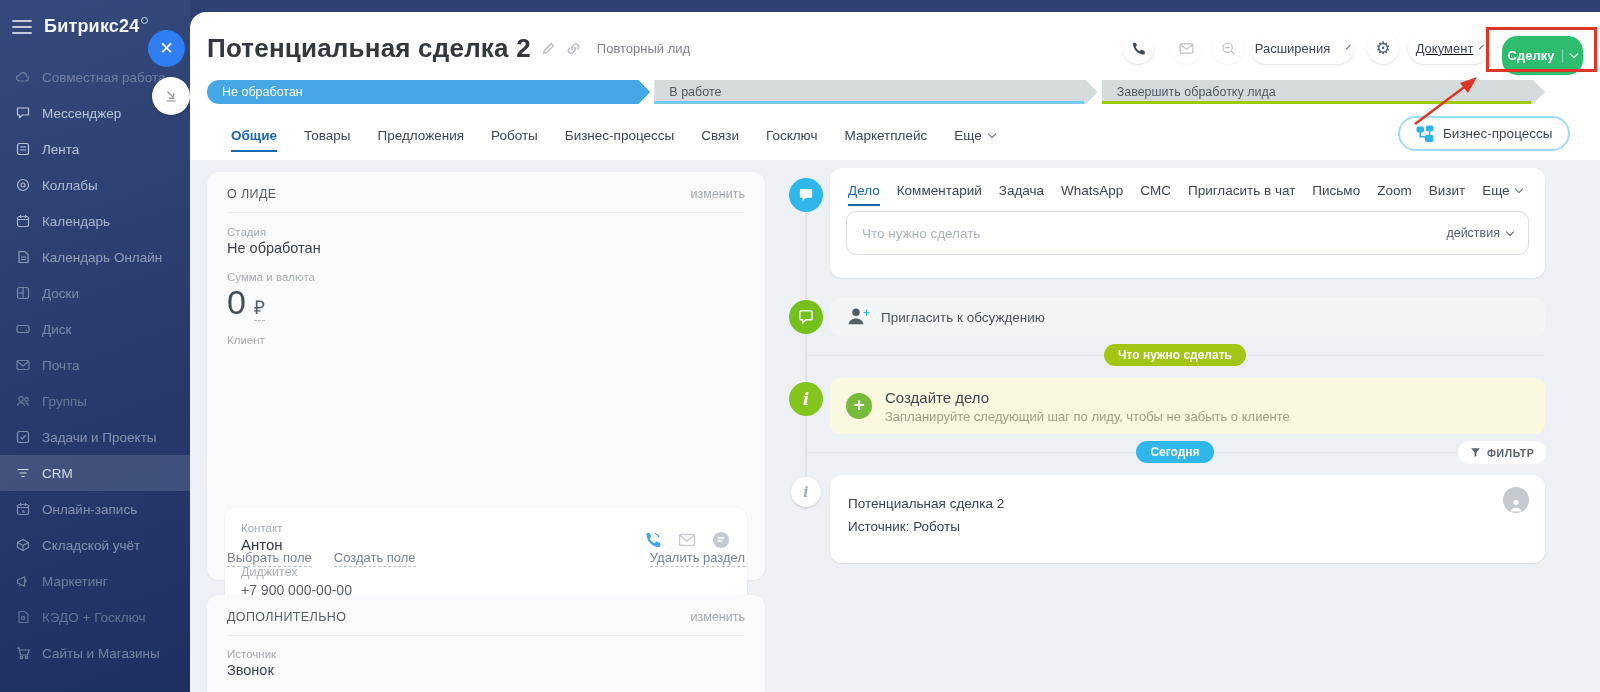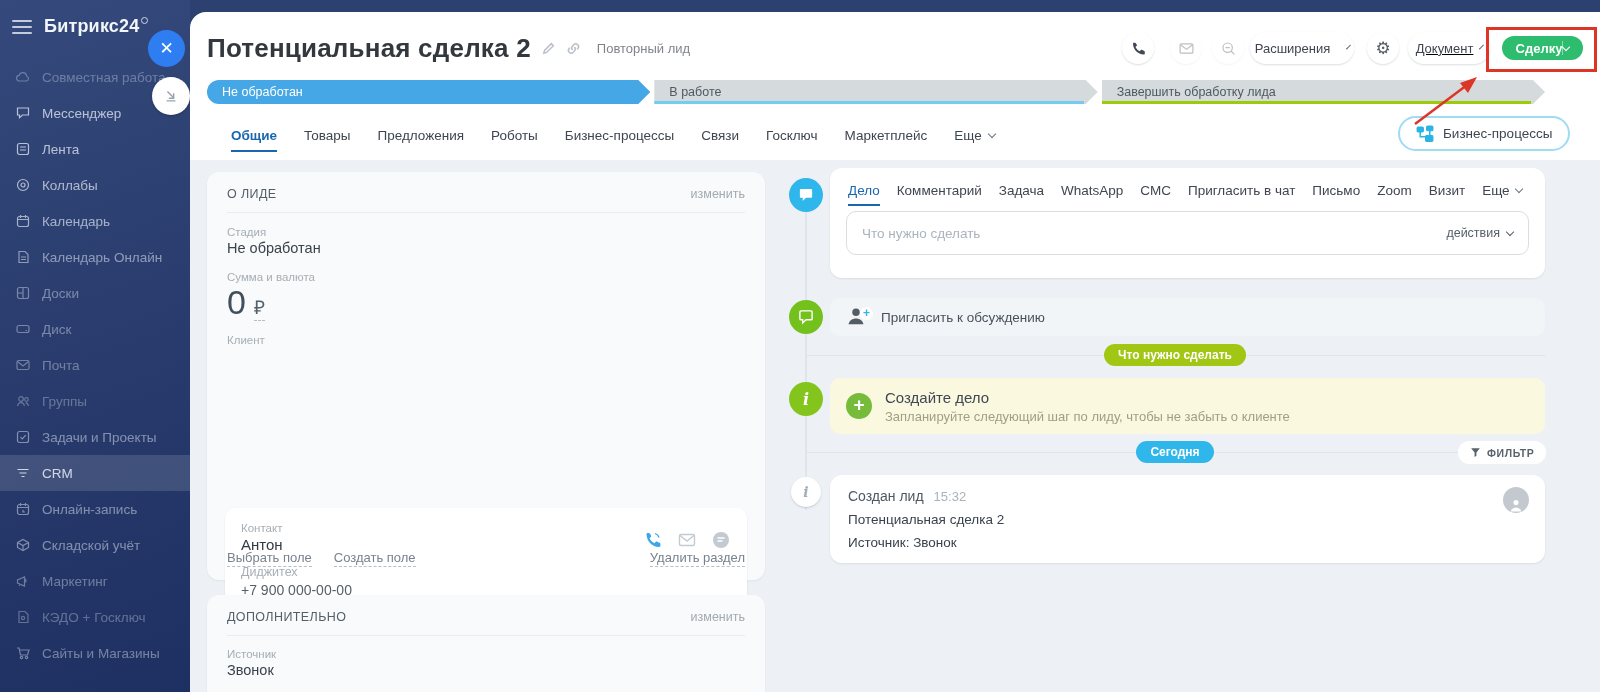--- a/index.html
+++ b/index.html
@@ -48,22 +48,22 @@
   .hbtn { position:absolute; top:20px; height:32px; background:#fff; border-radius:16px;
     box-shadow:0 1px 2px rgba(60,70,85,.18); display:flex; align-items:center; justify-content:center; cursor:pointer; }
   .hbtn svg { width:17px; height:17px; }
   .circle32 { width:32px; }
   .faded { opacity:.35; }
   .pill-label { font-size:13px; color:#3f4650; }
   .pill-div { width:1px; height:16px; background:#e2e6ea; margin:0 9px; }
   .chev { width:6px; height:6px; border-right:1.6px solid currentColor; border-bottom:1.6px solid currentColor;
     transform:rotate(45deg); display:inline-block; margin-top:-3px; }
   .gear { font-size:17px; color:#545e69; font-family:"DejaVu Sans", sans-serif; }
-  .btn-deal { position:absolute; left:1312px; top:24px; width:81px; height:24px; background:#2ebd6f;
-    border-radius:15px; display:flex; align-items:center; justify-content:center; color:#fff; cursor:pointer; }
+  .btn-deal { position:absolute; left:1312px; top:24px; width:81px; height:39px; background:#2ebd6f;
+    border-radius:15px; display:flex; align-items:center; justify-content:center; gap:8px; color:#fff; cursor:pointer; }
   .btn-deal .lbl { font-size:13px; font-weight:bold; }
   .btn-deal .sep { width:1px; height:14px; background:rgba(255,255,255,.45); }
   
   .annot-rect { position:absolute; left:1296px; top:15px; width:111px; height:45px; border:3px solid #dd3526; z-index:5; pointer-events:none; }
   .annot-arrow { position:absolute; left:1215px; top:58px; width:100px; height:62px; z-index:5; pointer-events:none; }
   
   .stages { position:absolute; left:17px; top:68px; width:1338px; height:24px; display:flex; gap:4px; }
   .stage { position:relative; flex:1; display:flex; align-items:center; padding-left:15px; font-size:12.5px;
     clip-path:polygon(0 0, calc(100% - 12px) 0, 100% 50%, calc(100% - 12px) 100%, 0 100%); cursor:pointer; }
   .stage.first { border-radius:12px 0 0 12px; background:#45a7e6; color:#fff; }
@@ -600,26 +600,22 @@
     </div>
     <div class="filter-pill">
       <svg viewBox="0 0 14 14">
           <path d="M1.5 1.5h11L8.2 7v4l-2.4 1.8V7z"></path>
         </svg>
       <span>ФИЛЬТР</span>
     </div>
 
     <div class="tl-circle c-white" style="left:601px; top:465px;">i</div>
     <div class="event-card">
-      <div class="ev-head">
-        <span class="ev-title">Создан лид</span>
-        <span class="ev-time">15:32</span>
-      </div>
       <div class="ev-line">Потенциальная сделка 2</div>
-      <div class="ev-line">Источник: Звонок</div>
+      <div class="ev-line">Источник: Роботы</div>
       <span class="ev-ava">
         <svg viewBox="0 0 20 20">
             <circle cx="10" cy="7" r="3.2"></circle>
             <path d="M3.5 18c.7-3.2 3.4-5 6.5-5s5.8 1.8 6.5 5z"></path>
           </svg>
       </span>
     </div>
 
   </div>
 </div>

